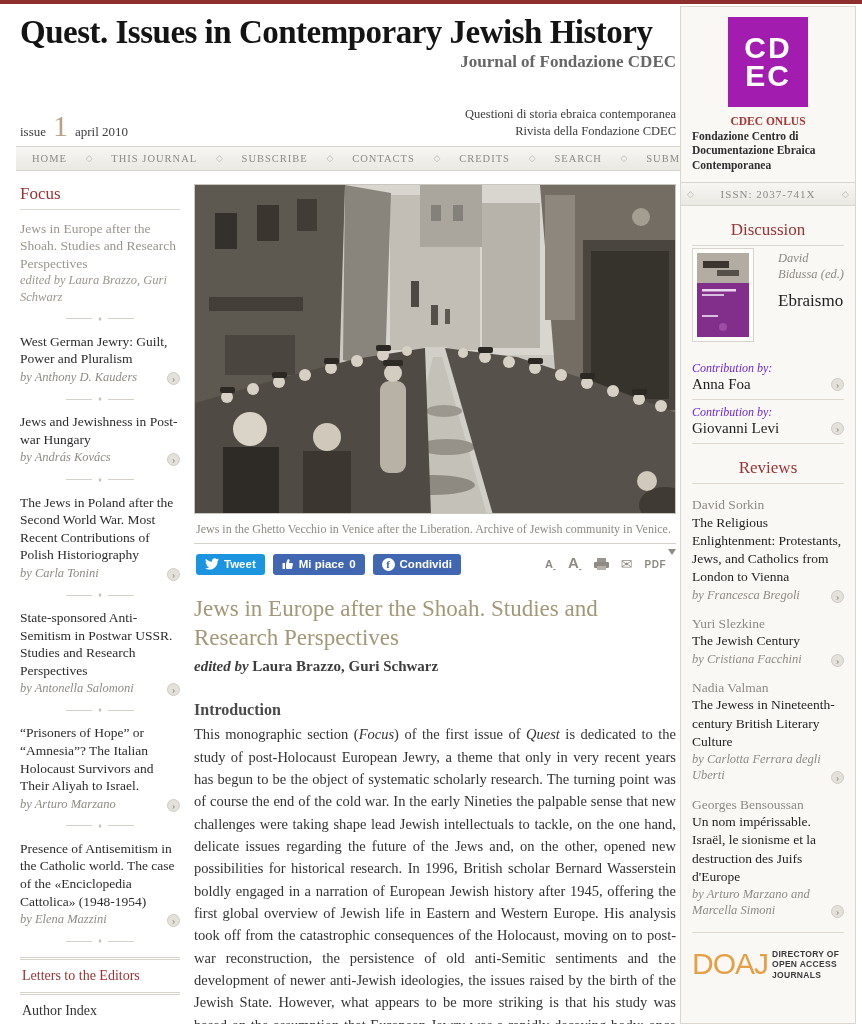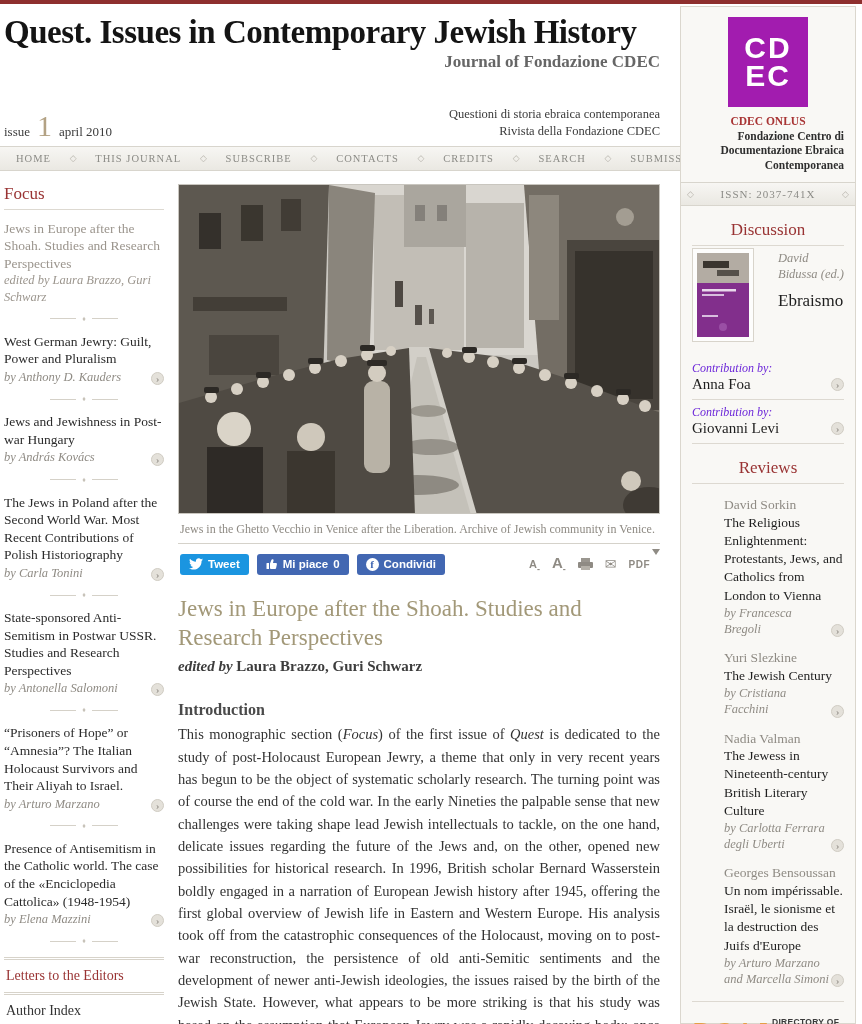--- a/index.html
+++ b/index.html
@@ -1,19 +1,19 @@
 <!DOCTYPE html>
 <html><head>
 <meta charset="utf-8">
 <style>
   * { margin:0; padding:0; box-sizing:border-box; }
   html,body { width:862px; height:1024px; overflow:hidden; background:#fff;
     font-family:"Liberation Serif", serif; color:#333; }
   .topbar { width:862px; height:4px; background:#8e2f2e; }
-  .page { position:relative; width:862px; height:1020px; }
+  .page { position:relative; width:862px; height:1020px;padding-left:16px; }
 
   
   .main-col { width:662px; }
   .site-title { font-size:33px; font-weight:bold; color:#141414; padding:10px 0 0 4px; letter-spacing:-0.5px; }
   .site-subtitle { text-align:right; font-size:17px; font-weight:bold; color:#666; padding-right:2px; margin-top:1px; }
 
   .issue-row { display:flex; align-items:flex-end; justify-content:space-between; margin:34px 0 6px 4px; }
   .issue-left { display:flex; align-items:baseline; gap:7px; }
   .issue-label { font-size:13px; color:#3c3c3c; }
   .issue-number { font-size:30px; color:#b3a284; line-height:0.9; }
@@ -81,38 +81,38 @@
   .body-p { font-size:14.5px; line-height:1.54; text-align:justify; color:#333; margin-bottom:14px; }
   .body-p .it { font-style:italic; }
 
   
   .right-box { position:absolute; left:680px; top:2px; width:176px; height:1018px;
     background:#f9f8f5; border:1px solid #dbd7ce; padding:0 11px; }
   .cdec-logo { width:80px; height:90px; background:#a21caf; margin:10px auto 8px; display:flex; flex-direction:column;
     align-items:center; justify-content:center; color:#fff; font-weight:bold; font-size:30px; line-height:0.95;
     letter-spacing:2px; cursor:pointer; font-family:"Liberation Sans", sans-serif; }
   .cdec-onlus { text-align:center; color:#a83434; font-weight:bold; font-size:11.5px; }
-  .cdec-name { text-align:right; color:#2e2e2e; font-weight:bold; font-size:11.5px; line-height:1.25; margin-top:2px; }
+  .cdec-name { text-align:left; color:#2e2e2e; font-weight:bold; font-size:11.5px; line-height:1.25; margin-top:2px; }
   .issn-bar { display:flex; align-items:center; justify-content:space-between; margin:10px -11px 0;
     background:linear-gradient(#f7f6f3,#eae8e2); border-top:1px solid #d8d5cd; border-bottom:1px solid #d8d5cd;
     height:24px; padding:0 6px; }
   .issn-text { font-size:11px; letter-spacing:1px; color:#8b8b86; }
   .issn-dia { font-size:9px; color:#b9b6ae; }
   .rb-h { font-size:17px; color:#993333; font-weight:normal; margin-top:14px; padding-bottom:5px; border-bottom:1px solid #ddd9d1;text-align:center; }
   .book-row { display:flex; gap:24px; margin-top:2px; }
   .book-cover { flex:0 0 auto; width:62px; height:94px; background:#fdfdfc; border:1px solid #d8d4cb; padding:4px; cursor:pointer; }
   .book-texts { padding-top:2px; }
   .book-author { font-style:italic; font-size:12.5px; color:#8f8b84; line-height:1.3; }
   .book-title { font-size:17px; color:#1e1e1e; margin-top:8px; }
   .contribs { margin-top:14px; }
   .contrib { border-bottom:1px solid #ddd9d1; padding:5px 0 6px; }
   .contrib .lab { font-style:italic; font-size:12px; color:#6d28d9; }
   .contrib .row2 { display:flex; justify-content:space-between; align-items:center; }
   .contrib .name { font-size:15px; color:#1e1e1e; cursor:pointer; }
-  .review { margin-top:12px;margin-left:32px; }
+  .review { margin-top:12px; }
   .rev-author { font-size:13.5px; color:#8f8b84; line-height:1.3; }
   .rev-title { font-size:13.5px; color:#1e1e1e; line-height:1.35; cursor:pointer; }
   .rev-by-row { display:flex; justify-content:space-between; align-items:flex-end; }
   .rev-by { font-style:italic; font-size:12.5px; color:#8f8b84; line-height:1.3; }
   .links-rule { border:none; border-top:1px solid #ddd9d1; margin-top:14px; }
   .doaj { display:flex; align-items:center; gap:4px; margin:14px 0 12px; cursor:pointer; }
   .doaj-word { font-family:"Liberation Sans", sans-serif; font-size:30px; color:#e59f45; letter-spacing:-1px; font-weight:normal; }
   .doaj-lines { font-family:"Liberation Sans", sans-serif; font-size:8.5px; font-weight:bold; color:#3a3a3a; line-height:1.25; letter-spacing:0.3px; }
 </style>
 </head>

